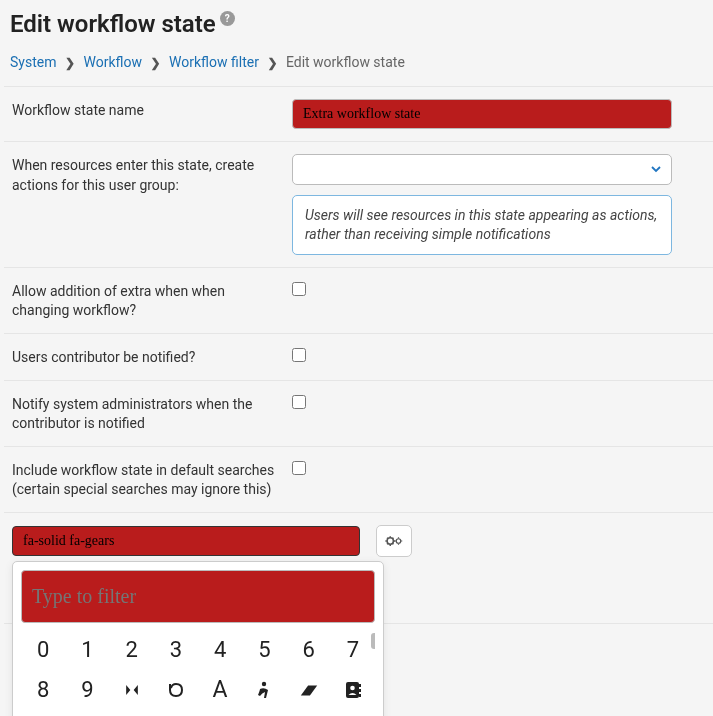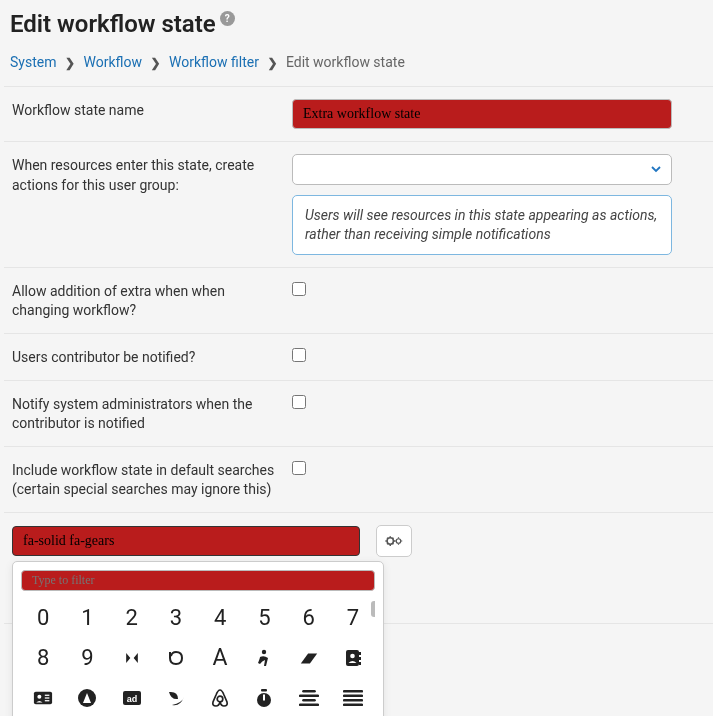--- a/index.html
+++ b/index.html
@@ -184,22 +184,22 @@
       background: #fff;
       border: 1px solid #ccc;
       border-radius: 5px;
       padding: 8px;
       box-shadow: 0 2px 8px rgba(0,0,0,0.08);
       z-index: 10;
     }
     .icon-popup input[type="text"] {
       width: 100%;
       margin-bottom: 8px;
-      padding: 2px 10px;
-      font-size: 12px;
+      padding: 14px 10px;
+      font-size: 20px;
     }
     .icon-grid-wrap {
       position: relative;
       max-height: 124px;
       overflow: hidden;
     }
     .icon-grid {
       display: grid;
       grid-template-columns: repeat(8, 1fr);
       gap: 2px 0;

